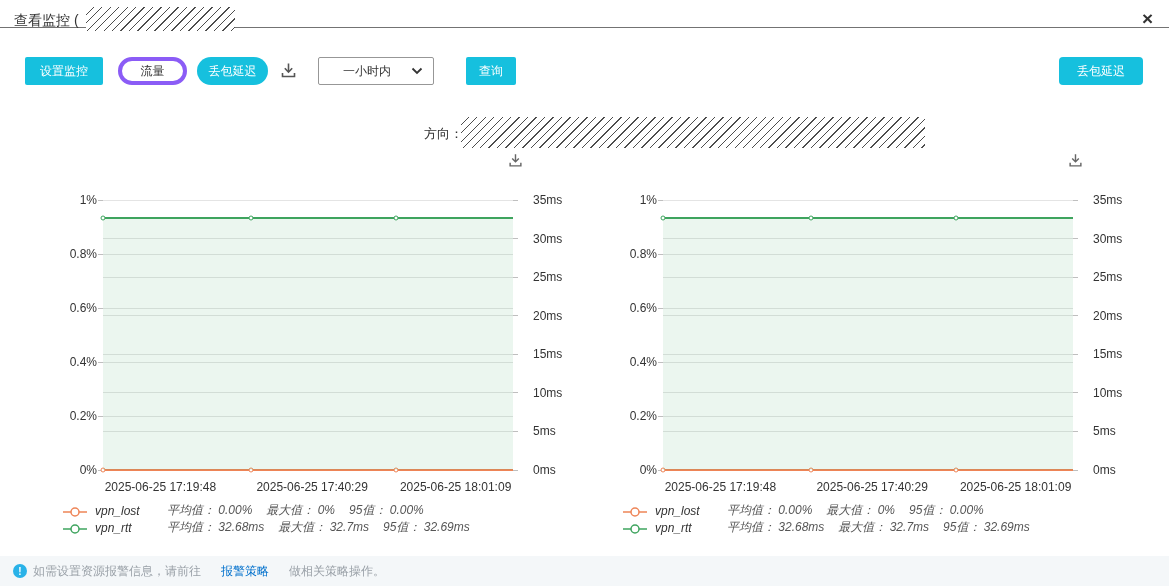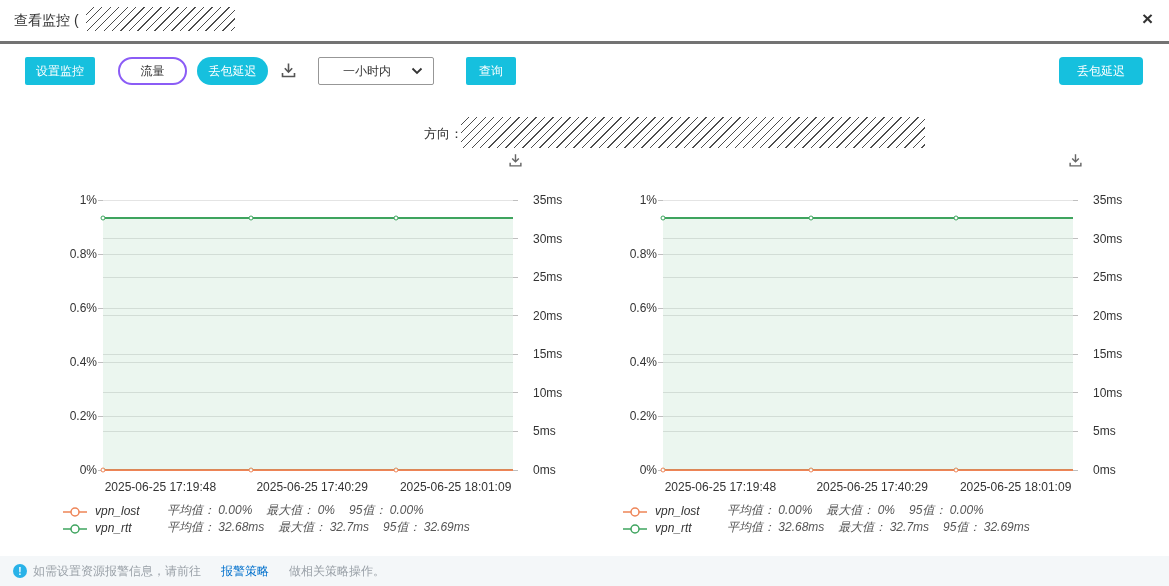--- a/index.html
+++ b/index.html
@@ -1,32 +1,32 @@
 <!DOCTYPE html>
 <html><head>
 <meta charset="utf-8">
 <style>
   * { box-sizing: border-box; }
   html,body { margin:0; padding:0; background:#fff; }
   body { font-family:"Liberation Sans","DejaVu Sans",sans-serif; }
   .canvas { position:relative; width:1169px; height:586px; background:#fff; overflow:hidden; }
 
   
-  .dialog-header { position:absolute; left:0; top:0; width:100%; height:44px; border-bottom:3px solid #737373; background:#fff; }
+  .dialog-header { position:absolute; left:0; top:0; width:100%; height:28px; border-bottom:1px solid #737373; background:#fff; }
   .dialog-title { position:absolute; left:14px; top:12px; font-size:14px; color:#333; white-space:nowrap; }
   .hatch { background:repeating-linear-gradient(135deg,#ffffff 0px,#ffffff 5px,#4d4d4d 5px,#4d4d4d 6px); }
   .title-hatch { position:absolute; left:86px; top:7px; width:149px; height:24px; }
   .close-btn { position:absolute; right:16px; top:8px; font-size:19px; color:#333; cursor:pointer; line-height:22px; font-weight:bold; }
 
   
   .btn { position:absolute; height:28px; display:flex; align-items:center; justify-content:center; font-size:12px; cursor:pointer; white-space:nowrap; }
   .btn-cyan { background:#16c0de; color:#fff; border:none; border-radius:2px; }
-  .btn-pill-white { background:#fff; border:2px solid #8b5cf6; border-radius:14px; color:#333; }
+  .btn-pill-white { background:#fff; border:4px solid #8b5cf6; border-radius:14px; color:#333; }
   .btn-pill-cyan { background:#16c0de; border:none; border-radius:14px; color:#fff; }
-  .btn-set { left:25px; top:57px; width:70px; }
+  .btn-set { left:25px; top:57px; width:78px; }
   .btn-traffic { left:118px; top:57px; width:69px; }
   .btn-loss { left:197px; top:57px; width:71px; }
   .btn-query { left:466px; top:57px; width:50px; }
   .btn-public { left:1059px; top:57px; width:84px; border-radius:4px; }
   .dl-icon-toolbar { position:absolute; left:279px; top:61px; color:#555; cursor:pointer; }
   .select-box { position:absolute; left:318px; top:57px; width:116px; height:28px; border:1px solid #979797; border-radius:2px; background:#fff;
                 display:flex; align-items:center; justify-content:space-between; padding:0 10px 0 24px; font-size:12px; color:#333; cursor:pointer; }
 
   
   .direction-label { position:absolute; left:424px; top:125px; font-size:13px; color:#333; }

